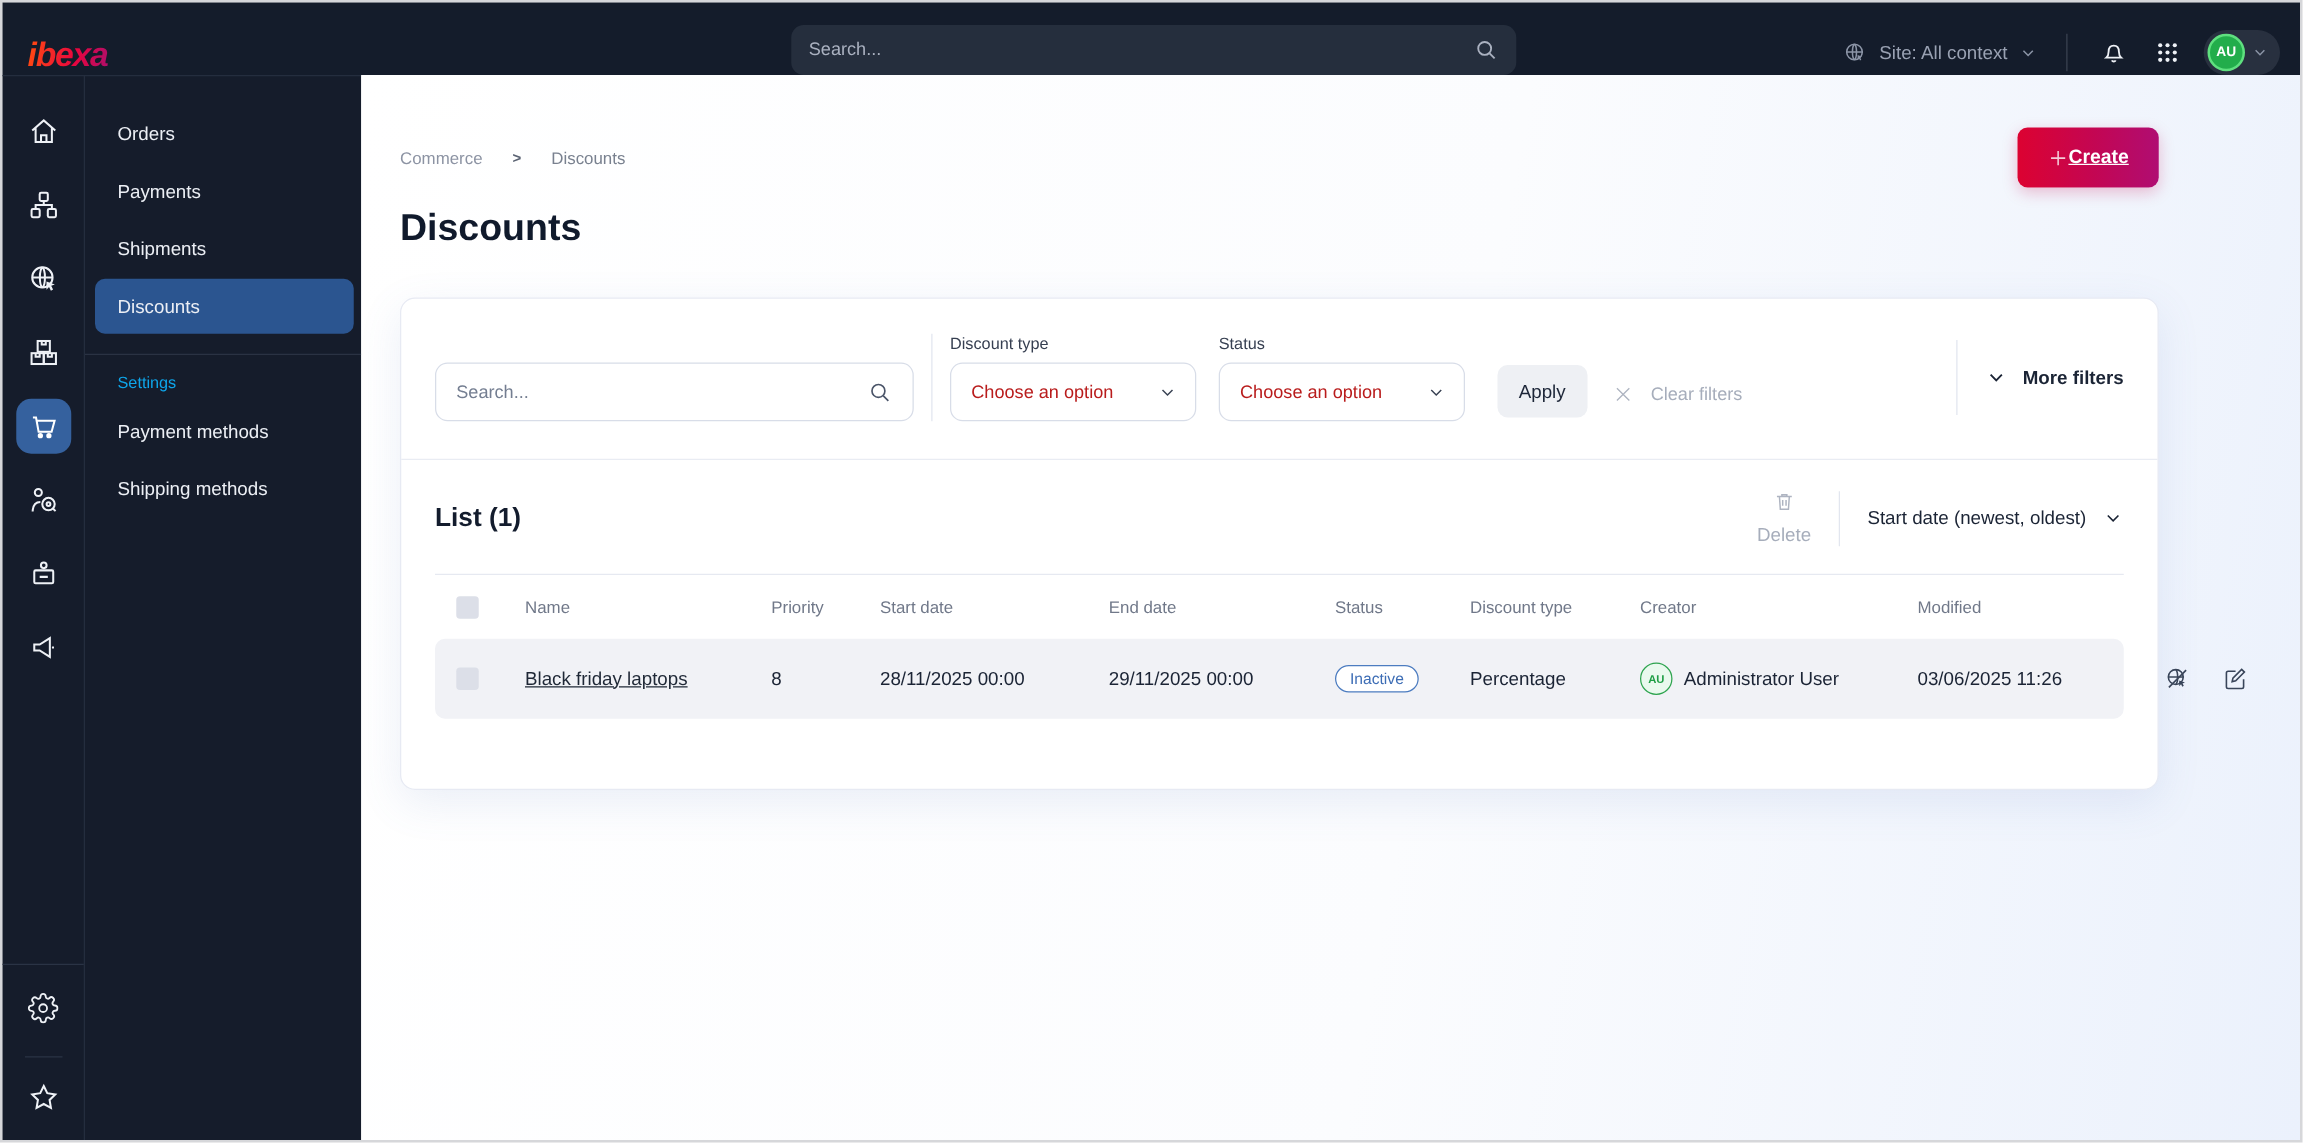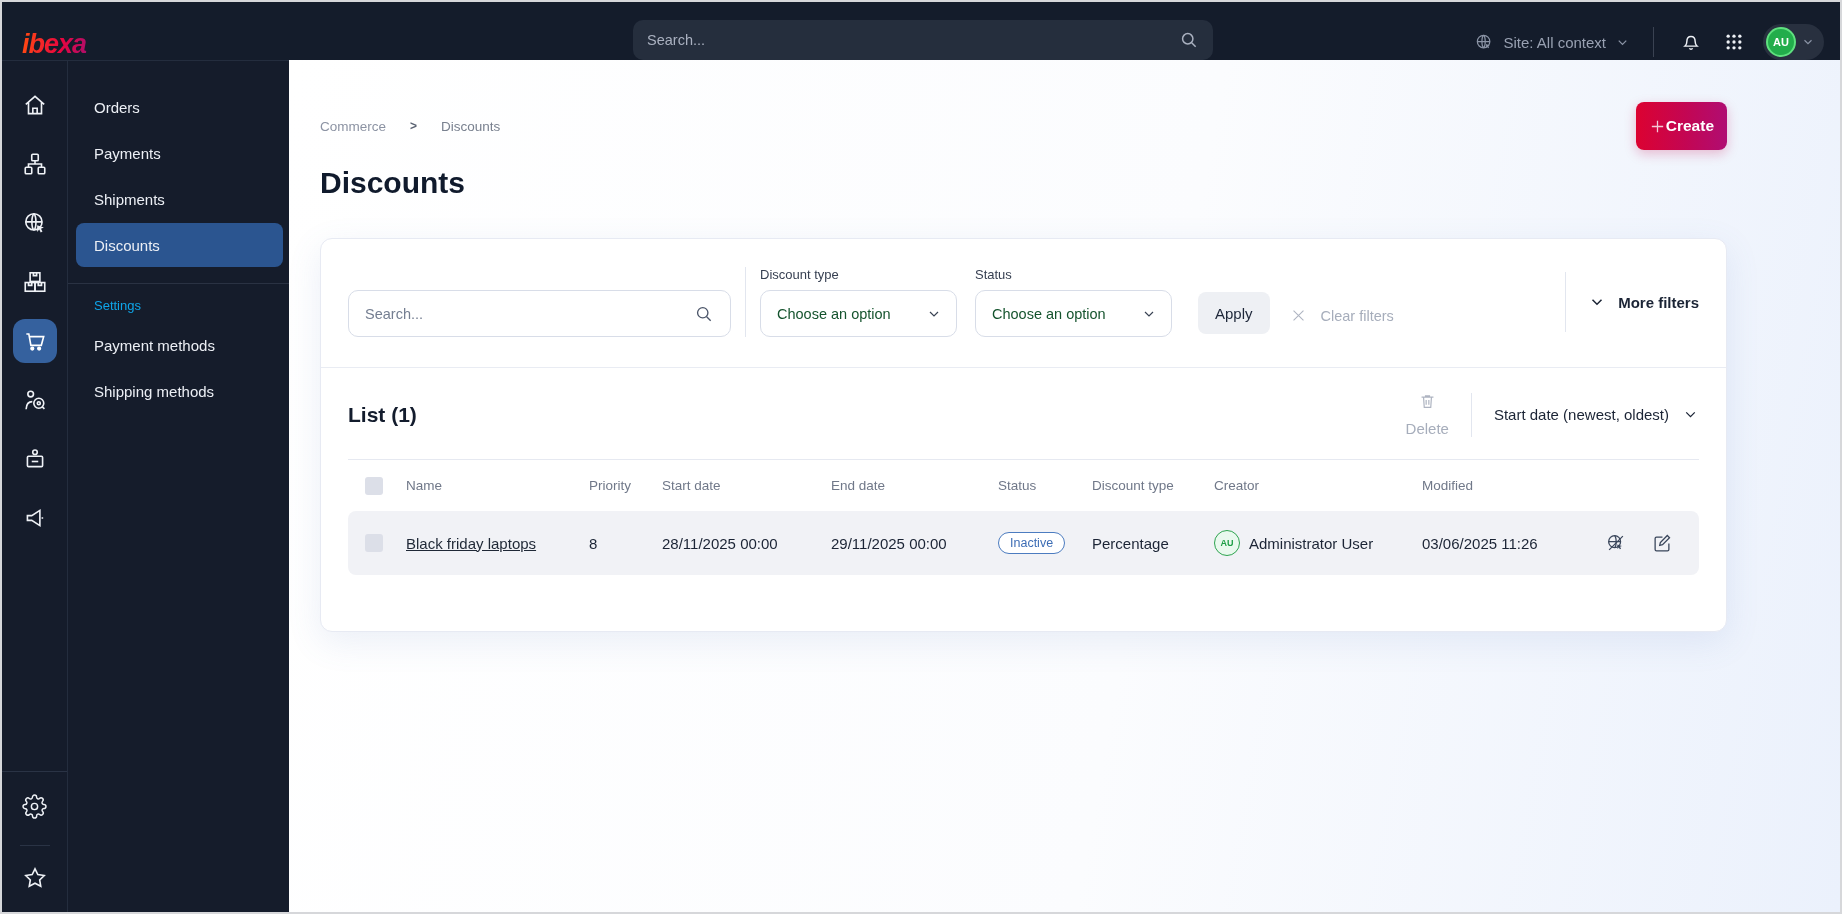--- a/index.html
+++ b/index.html
@@ -97,25 +97,26 @@
     flex:1; min-width:0; position:relative;
     background:linear-gradient(100deg,#ffffff 0%,#fbfcfe 55%,#ebf1fc 100%);
     padding:42px 0 0 31px;
   }
   .crumb-row { width:1407px; display:flex; align-items:center; justify-content:space-between; }
   .breadcrumb { display:flex; align-items:center; gap:24px; font-size:13.5px; color:#8c93a3; }
   .breadcrumb .sep { color:#5b6373; font-size:12px; font-weight:700; }
   .breadcrumb a { color:#8c93a3; text-decoration:none; cursor:pointer; }
   .breadcrumb .current { color:#79818f; }
   .create-btn {
-    height:48px; padding:0 13px; border:none; border-radius:8px; cursor:pointer;
+    height:48px; padding:0 24px; border:none; border-radius:8px; cursor:pointer;
     background:linear-gradient(90deg,#dc0231 0%,#c30653 55%,#b00d72 100%);
     color:#fff; font-size:15.5px; font-weight:600; font-family:inherit;
     display:flex; align-items:center; gap:0;
     box-shadow:0 4px 12px rgba(200,10,80,.25);
+    text-decoration:underline;
   }
   .page-title { margin-top:16px; font-size:30px; font-weight:700; color:#101a2c; }
 
   
   .card {
     width:1407px; margin-top:38px;
     background:#fff; border:1px solid #e7eaf3; border-radius:12px;
     box-shadow:0 10px 34px rgba(92,124,190,.12);
   }
 
@@ -133,21 +134,21 @@
   }
   .f-search input::placeholder { color:#747e91; }
   .f-vdiv { width:1px; align-self:stretch; background:#e2e6ef; margin:0 14px; }
   .f-col { display:flex; flex-direction:column; margin-right:18px; }
   .f-label { font-size:13px; color:#363f51; margin-bottom:8px; }
   .f-select {
     width:197px; height:47px; border:1px solid #d8dde8; border-radius:10px;
     display:flex; align-items:center; justify-content:space-between;
     padding:0 14px 0 16px; background:#fff; cursor:pointer;
   }
-  .f-select .val { font-size:14.5px; color:#14532d; }
+  .f-select .val { font-size:14.5px; color:#b91c1c; }
   .apply-btn {
     height:42px; margin:0 20px 3px 8px; padding:0 17px;
     background:#eef0f4; border:none; border-radius:8px; cursor:pointer;
     font-size:15px; font-weight:500; color:#1d2638; font-family:inherit;
   }
   .clear-btn {
     display:flex; align-items:center; gap:14px; margin-bottom:13px;
     color:#a6adbb; font-size:14.5px; cursor:default;
   }
   .more-filters {
@@ -163,20 +164,21 @@
   .list-title { font-size:21px; font-weight:700; color:#131c2d; }
   .list-head-right { margin-left:auto; display:flex; align-items:center; }
   .delete-btn { display:flex; align-items:center; gap:9px; color:#a6adbb; font-size:15px; cursor:default;flex-direction:column; }
   .lh-div { width:1px; height:44px; background:#e2e6ef; margin:0 22px; }
   .sort-btn { display:flex; align-items:center; gap:13px; color:#1b2435; font-size:15px; font-weight:500; cursor:pointer; }
 
   .t-grid {
     display:grid;
     grid-template-columns:58px 183px 73px 169px 167px 94px 122px 208px 171px 1fr;
     align-items:center;
+    gap:14px;
   }
   .t-head { border-top:1px solid #e6e9f1; height:52px; color:#707889; font-size:13.5px; }
   .t-row { height:64px; background:#f1f2f6; border-radius:8px; color:#1b2435; font-size:15px; }
   .cb { width:18px; height:18px; border-radius:3px; background:#dcdfe8; margin-left:17px; cursor:pointer; }
   .name-link { color:#1f2836; text-decoration:underline; cursor:pointer; font-size:15px; }
   .badge {
     display:inline-flex; align-items:center;
     padding:3px 11px; border:1px solid #4c7cc0; border-radius:12px;
     color:#3d6db5; font-size:12.5px; background:#fff;
   }

